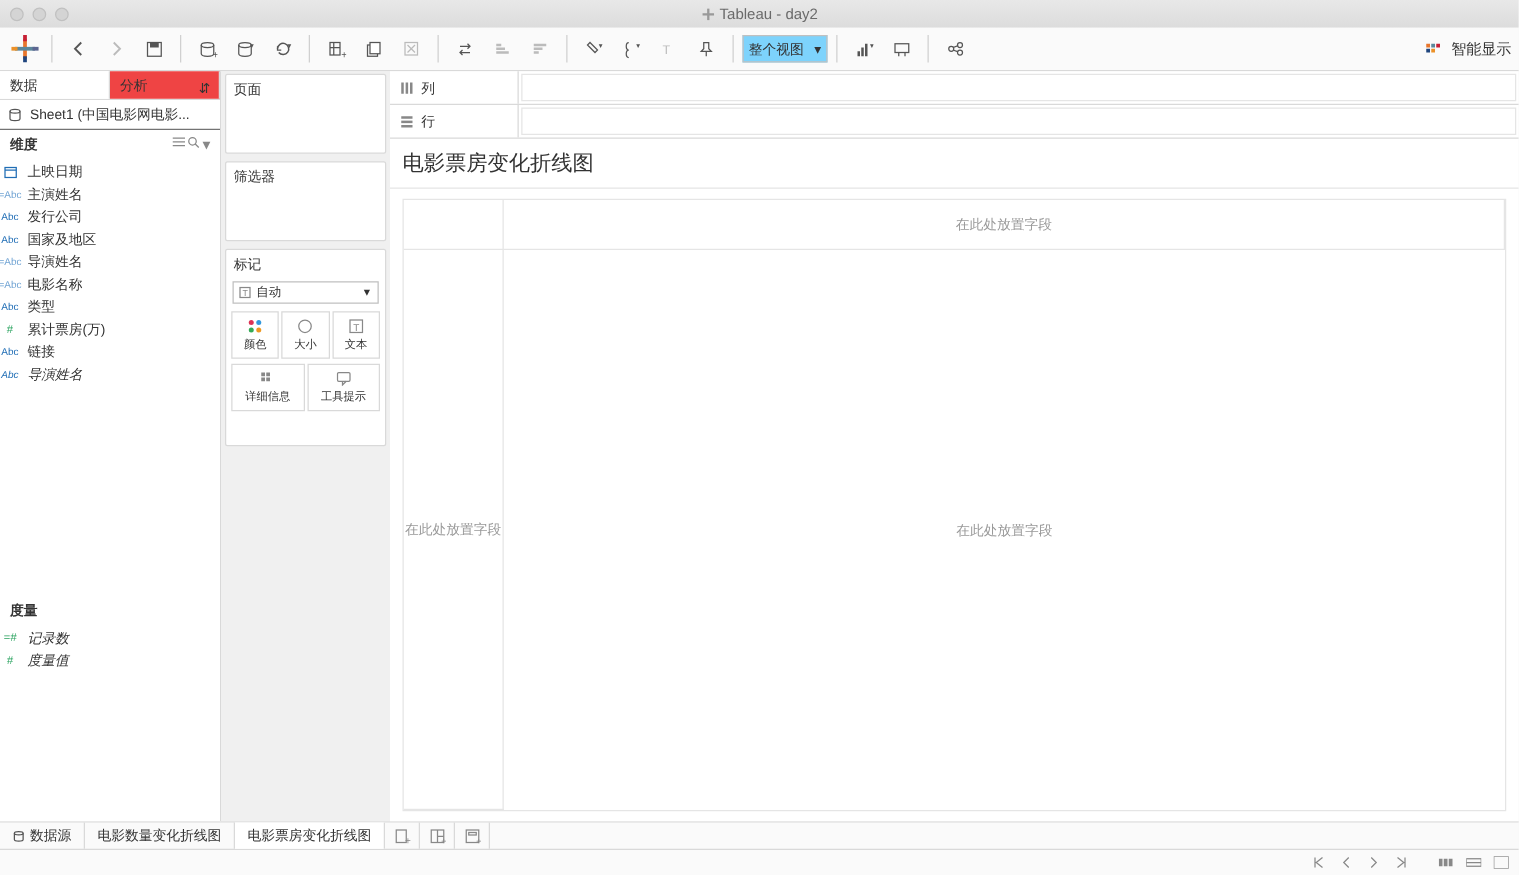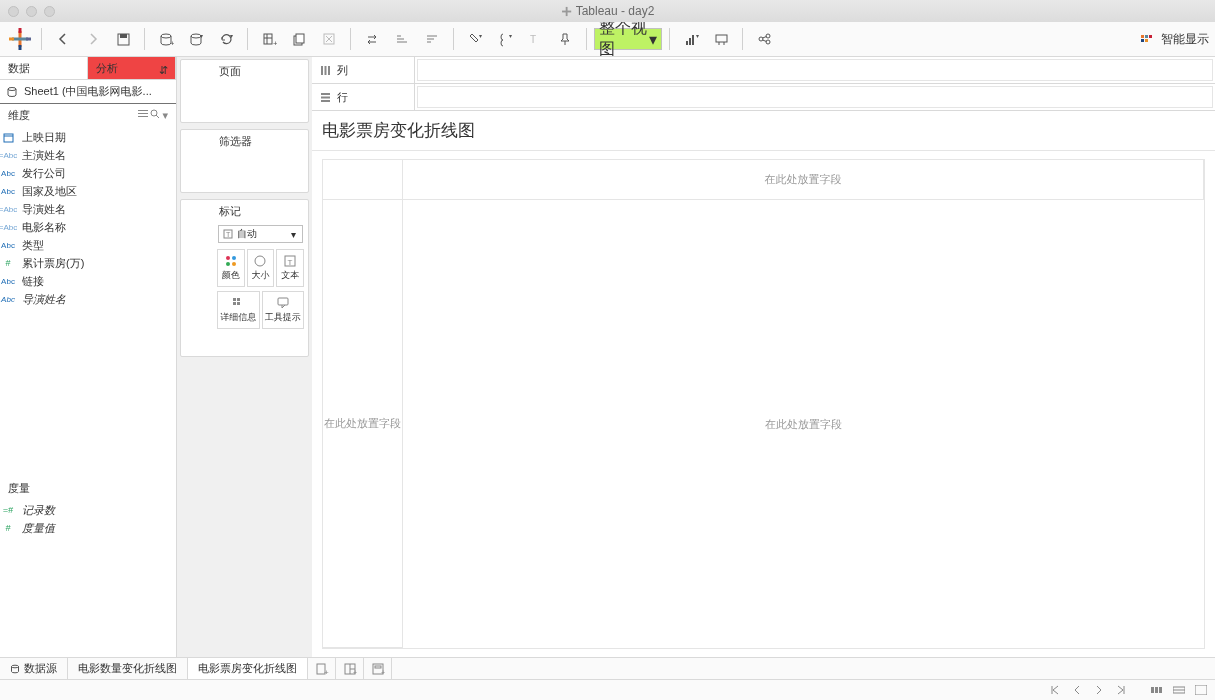--- a/index.html
+++ b/index.html
@@ -8,50 +8,50 @@
     
     .titlebar { height: 22px; background: linear-gradient(#e8e8e8, #dcdcdc); display: flex; align-items: center; padding-left: 8px; position: relative; }
     .window-controls { display: flex; gap: 7px; }
     .win-btn { width: 11px; height: 11px; border-radius: 50%; background: #d4d4d4; border: 0.5px solid #c0c0c0; }
     .win-title { position: absolute; left: 50%; transform: translateX(-50%); font-size: 12px; color: #6a6a6a; display: flex; align-items: center; gap: 4px; }
     
     
     .toolbar { height: 35px; background: #fafafa; border-bottom: 1px solid #d9d9d9; display: flex; align-items: center; padding: 0 6px; gap: 2px; }
     .tb-btn { width: 28px; height: 26px; display: flex; align-items: center; justify-content: center; cursor: pointer; border-radius: 2px; }
     .tb-sep { width: 1px; height: 22px; background: #d0d0d0; margin: 0 5px; }
-    .tb-drop { width: 68px; height: 22px; border: 1px solid #c0c0c0; background: #bef264; font-size: 16px; display: flex; align-items: center; justify-content: space-between; padding: 0 4px; cursor: pointer; }
+    .tb-drop { width: 68px; height: 22px; border: 1px solid #c0c0c0; background: #7dd3fc; font-size: 11px; display: flex; align-items: center; justify-content: space-between; padding: 0 4px; cursor: pointer; }
     .tb-logo { width: 22px; height: 22px; }
     .tb-right { margin-left: auto; display: flex; align-items: flex-end; gap: 6px; cursor: pointer; }
     
     
     .main { display: flex; height: calc(100% - 22px - 35px - 22px - 21px); }
     
     
     .left-panel { width: 177px; background: #fff; border-right: 1px solid #d9d9d9; display: flex; flex-direction: column; text-align: center; }
     .lp-tabs { height: 23px; display: flex; border-bottom: 1px solid #d9d9d9; }
     .lp-tab { flex: 1; display: flex; align-items: center; padding: 0 8px; font-size: 11px; cursor: pointer; border-right: 1px solid #d9d9d9; }
     .lp-tab.active { background: #fff; font-weight: 500; }
     .lp-tab:not(.active) { background: #ef4444; }
     .lp-drop { width: 8px; height: 8px; margin-left: auto; }
     .lp-source { height: 24px; display: flex; align-items: center; padding: 0 6px; gap: 6px; border-bottom: 1px solid #737373; font-size: 11px; }
-    .lp-section { padding: 4px 8px; font-size: 11px; font-weight: 400; display: flex; align-items: center; }
+    .lp-section { padding: 4px 8px; font-size: 11px; font-weight: 700; display: flex; align-items: center; }
     .lp-section-icons { margin-left: auto; display: flex; gap: 2px; }
     .lp-items { padding: 1px 0; }
     .lp-item { height: 18px; display: flex; align-items: center; padding: 0 0; gap: 6px; font-size: 11px; cursor: pointer; }
     .lp-icon { width: 16px; height: 12px; display: inline-flex; align-items: center; justify-content: center; font-size: 9px; }
     .lp-icon.calendar { color: #1f6db5; }
     .lp-icon.abc { color: #1f6db5; font-size: 8px; }
     .lp-icon.abc-calc { color: #73a5d4; font-size: 8px; }
     .lp-icon.hash { color: #2aa35f; }
     .lp-item.italic { font-style: italic; }
     .measures-gap { flex: 1; }
     
     
     .middle-panel { width: 135px; background: #f0f0f0; display: flex; flex-direction: column; gap: 6px; padding: 2px 3px; }
-    .card { background: #fff; border: 1px solid #d9d9d9; border-radius: 2px; padding-left: 32px; }
+    .card { background: #fff; border: 1px solid #d9d9d9; border-radius: 2px; }
     .card-title { padding: 4px 6px; font-size: 11px; }
     .card-pages { height: 64px; }
     .card-filters { height: 64px; }
     .card-marks { height: 158px; }
     .marks-select { margin: 2px 5px; height: 18px; border: 1px solid #c0c0c0; display: flex; align-items: center; padding: 0 4px; font-size: 10px; gap: 4px; cursor: pointer; }
     .marks-select .arrow { margin-left: auto; cursor: pointer; padding: 0 2px; }
     .marks-grid { display: grid; grid-template-columns: repeat(3, 1fr); gap: 2px; padding: 4px; }
     .marks-cell { height: 38px; border: 1px solid #d9d9d9; display: flex; flex-direction: column; align-items: center; justify-content: center; gap: 2px; font-size: 9px; cursor: pointer; }
     .marks-grid2 { display: grid; grid-template-columns: repeat(2, 1fr); gap: 2px; padding: 0 4px 4px; }
     

